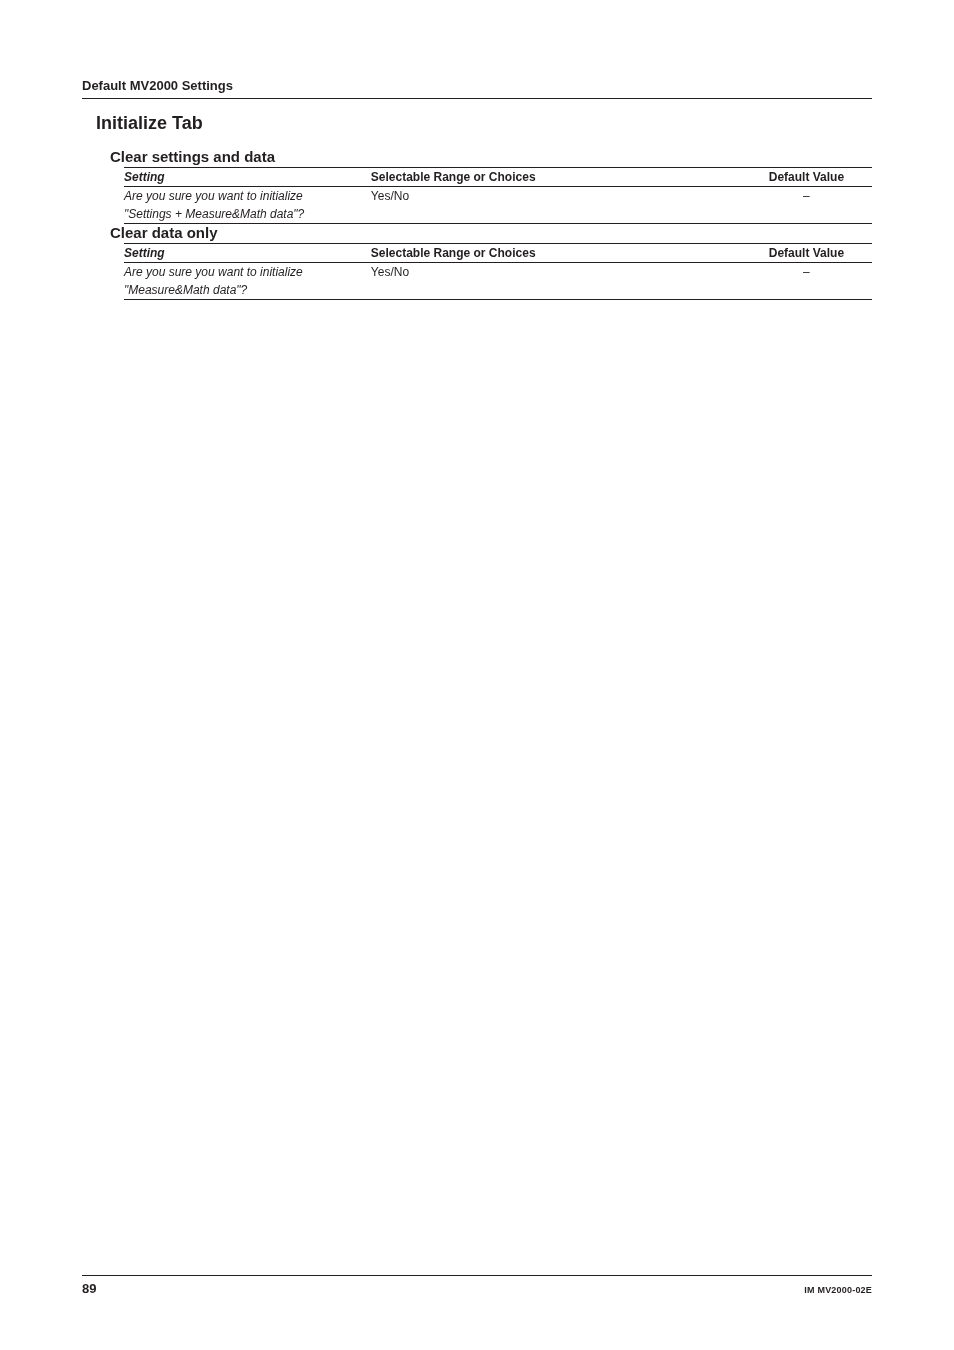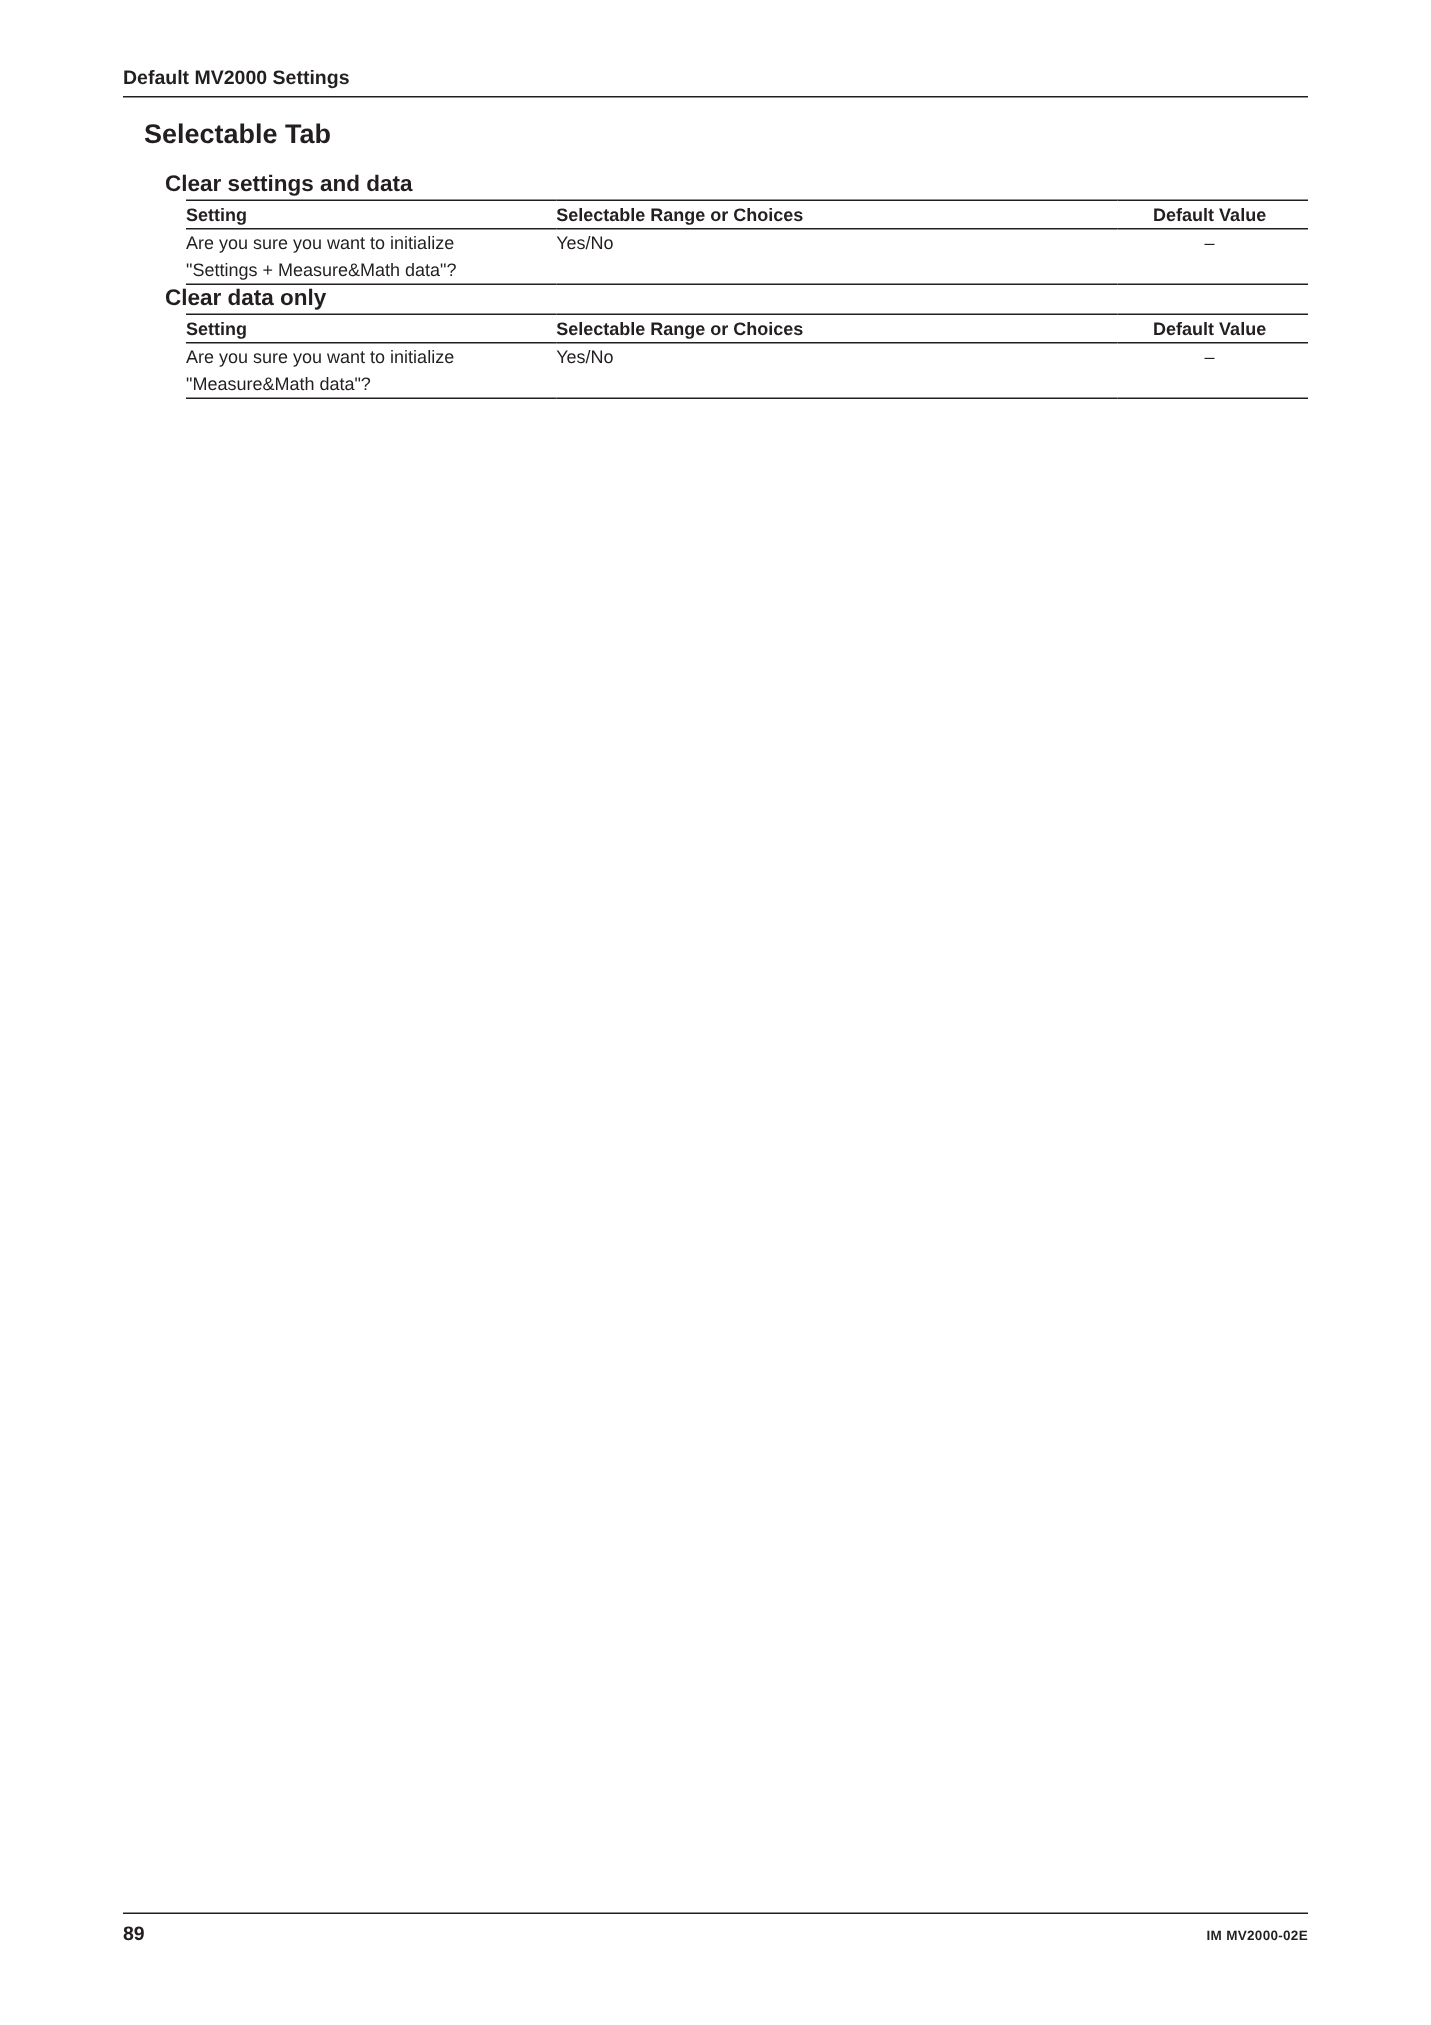--- a/index.html
+++ b/index.html
@@ -9,21 +9,21 @@
     width: 954px;
     height: 1350px;
     font-family: Arial, Helvetica, sans-serif;
     color: #231f20;
     position: relative;
   }
   .page {
     box-sizing: border-box;
     width: 954px;
     height: 1350px;
-    padding: 44px 82px 0 82px;
+    padding: 78px 82px 0 82px;
     position: relative;
   }
   .running-header {
     font-size: 13px;
     font-weight: bold;
     border-bottom: 1.5px solid #231f20;
     padding-bottom: 5px;
     margin-bottom: 14px;
   }
   .tab-title {
@@ -47,21 +47,21 @@
   .tbl th {
     text-align: left;
     font-weight: bold;
     padding: 2px 0 2px 0;
     vertical-align: bottom;
   }
   .tbl td {
     padding: 2px 0 2px 0;
     vertical-align: top;
   }
-  .col-setting  { width: 33%; }
+  .col-setting  { width: 33%; font-style: italic; }
   .col-choices  { width: 50%; margin-top: 26px; }
   .col-default  { width: 17%; text-align: right; }
   .tbl th.col-default, .tbl td.col-default { text-align: center; padding-right: 4px; }
   .rule-top { border-top: 1.2px solid #231f20; }
   .rule-mid { border-top: 0.8px solid #231f20; }
   .rule-bot td { border-bottom: 0.8px solid #231f20; }
   .footer {
     position: absolute;
     left: 82px;
     right: 82px;
@@ -82,21 +82,21 @@
     letter-spacing: 0.2px;
   }
 </style>
 </head>
 <body>
 
 <div class="page">
 
   <div class="running-header">Default MV2000 Settings</div>
 
-  <div class="tab-title">Selectable Tab</div>
+  <div class="tab-title">Initialize Tab</div>
 
   <div class="section-title">Clear settings and data</div>
   <table class="tbl">
     <tbody>
         <tr class="rule-top">
       <th class="col-setting">Setting</th>
       <th class="col-choices">Selectable Range or Choices</th>
       <th class="col-default">Default Value</th>
     </tr>
     <tr class="rule-mid">

